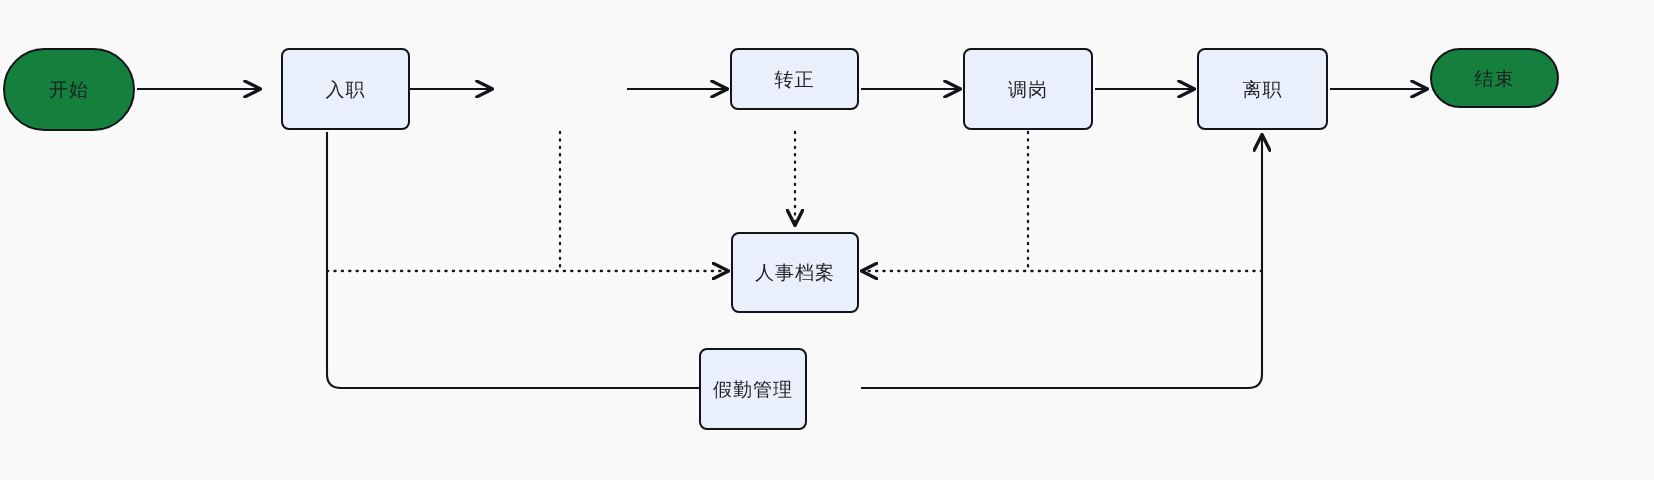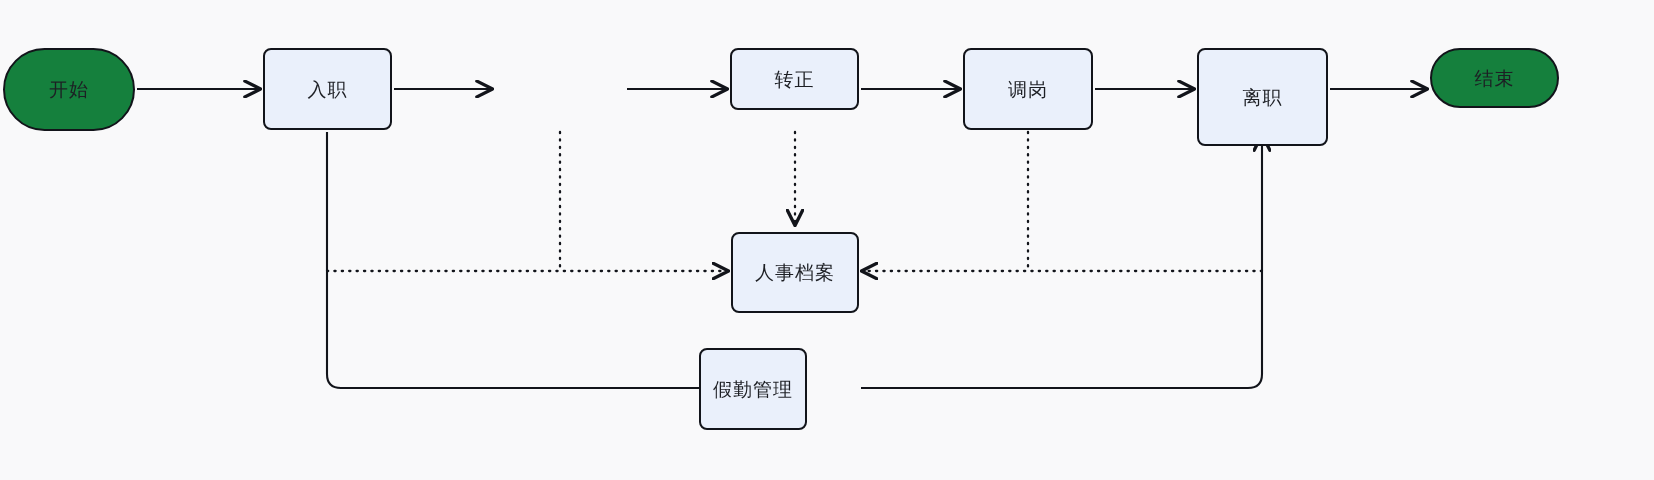--- a/index.html
+++ b/index.html
@@ -90,34 +90,34 @@
       <path d="M 1262 271 L 863 271" marker-end="url(#arrowDot)"></path>
 
       <line x1="1028" y1="132" x2="1028" y2="271"></line>
     </g>
   </svg>
 
   <div class="node terminator" style="left:3px;  top:48px;  width:132px; height:83px;">
     <span class="node-label">开始</span>
   </div>
 
-  <div class="node process" style="left:263px; top:48px; width:129px; height:82px;">
+  <div class="node process" style="left:281px; top:48px; width:129px; height:82px;">
     <span class="node-label">入职</span>
   </div>
 
 
   <div class="node process" style="left:730px; top:48px; width:129px; height:62px;">
     <span class="node-label">转正</span>
   </div>
 
   <div class="node process" style="left:963px; top:48px; width:130px; height:82px;align-items:center;">
     <span class="node-label">调岗</span>
   </div>
 
-  <div class="node process" style="left:1197px; top:48px; width:131px; height:98px;">
+  <div class="node process" style="left:1197px; top:48px; width:131px; height:82px;">
     <span class="node-label">离职</span>
   </div>
 
   <div class="node terminator" style="left:1430px; top:48px; width:129px; height:60px;">
     <span class="node-label">结束</span>
   </div>
 
   <div class="node process" style="left:731px; top:232px; width:128px; height:81px;">
     <span class="node-label">人事档案</span>
   </div>

